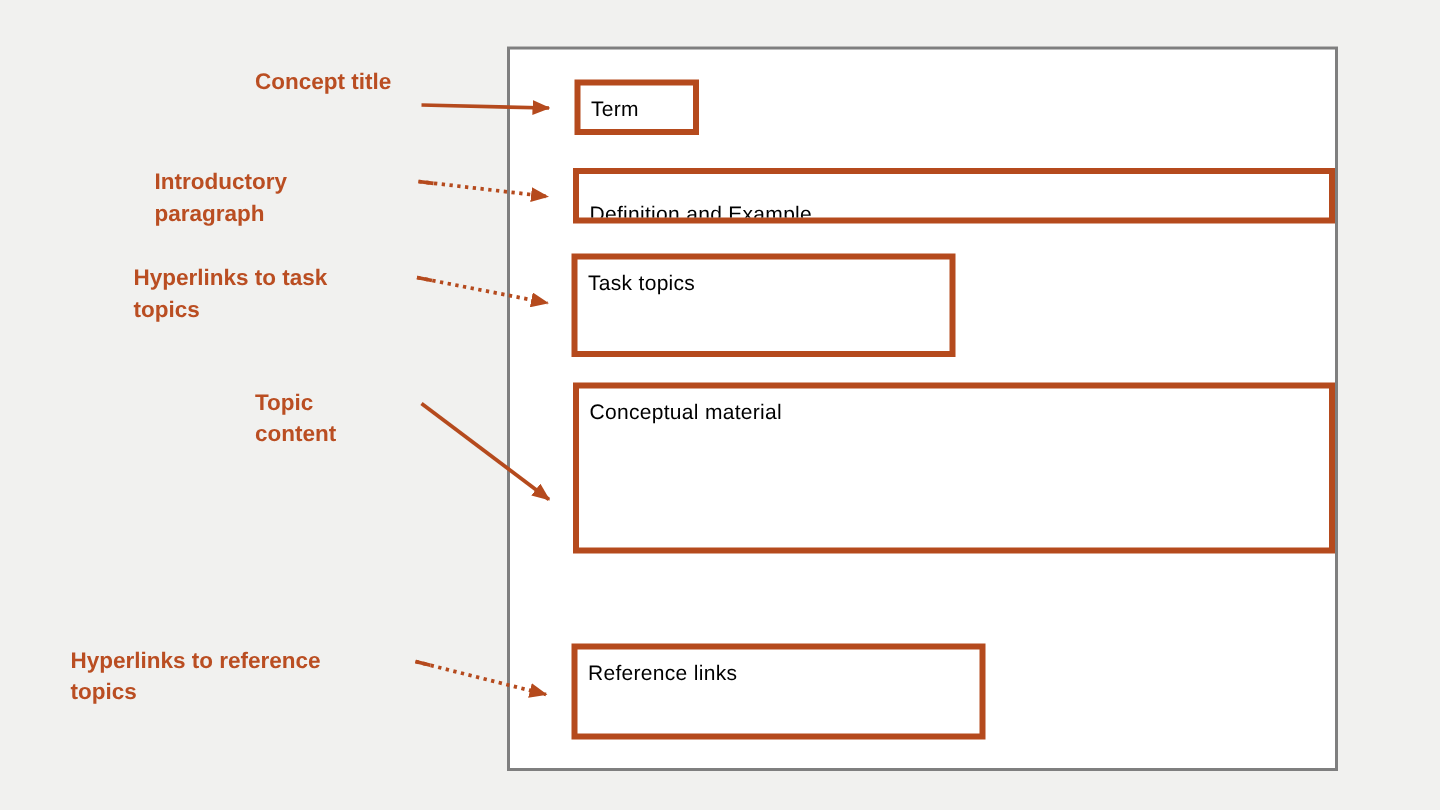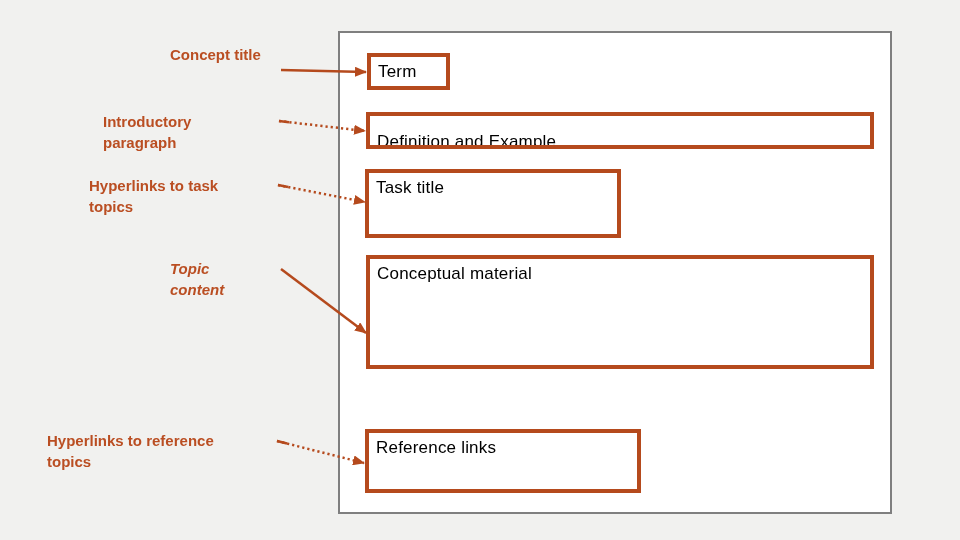--- a/index.html
+++ b/index.html
@@ -25,43 +25,44 @@
     left: 338px; top: 31px; width: 554px; height: 483px;
     background: var(--box-fill);
     border: 2px solid var(--frame-border);
   }
 
   .tbox {
     position: absolute;
     background: var(--box-fill);
     border: 4px solid var(--accent);
     color: var(--box-text);
-    font-size: 17px;
+    font-size: 14px;
     line-height: 22px;
     letter-spacing: 0.2px;
     padding: 4px 6px 2px 7px;
     overflow: hidden;
+    margin-left: 16px;
   }
   .box-term        { left: 367px; top: 53px;  width: 83px;  height: 37px; }
   .box-definition  { left: 366px; top: 112px; width: 508px; height: 37px; padding-top: 15px; }
   .box-task        { left: 365px; top: 169px; width: 256px; height: 69px; }
   .box-conceptual  { left: 366px; top: 255px; width: 508px; height: 114px; }
   .box-reference   { left: 365px; top: 429px; width: 276px; height: 64px; }
 
   .lbl {
     position: absolute;
     color: var(--label-text);
     font-size: 15px;
     font-weight: bold;
     line-height: 21px;
   }
   .lbl-concept    { left: 170px; top: 44px;  white-space: nowrap; }
   .lbl-intro      { left: 103px; top: 111px; width: 110px; }
   .lbl-task       { left: 89px;  top: 175px; width: 152px; }
-  .lbl-topic      { left: 170px; top: 258px; width: 72px; font-style: italic;  }
+  .lbl-topic      { left: 170px; top: 258px; width: 72px;  }
   .lbl-reference  { left: 47px;  top: 430px; width: 196px; }
 
   svg.connectors { position: absolute; inset: 0; pointer-events: none; }
   .connector { stroke: var(--accent); stroke-width: 2.5; fill: none; }
   .connector.dotted { stroke-dasharray: 2.2 3; }
   .ah-fill { fill: var(--accent); }
 </style>
 </head>
 <body>
 
@@ -69,21 +70,21 @@
 
   <div class="page-frame"></div>
 
   <div class="tbox box-term">
     <span>Term</span>
   </div>
   <div class="tbox box-definition">
     <span>Definition and Example</span>
   </div>
   <div class="tbox box-task">
-    <span>Task title</span>
+    <span>Task topics</span>
   </div>
   <div class="tbox box-conceptual">
     <span>Conceptual material</span>
   </div>
   <div class="tbox box-reference">
     <span>Reference links</span>
   </div>
 
   <div class="lbl lbl-concept">Concept title</div>
   <div class="lbl lbl-task">Hyperlinks to task topics</div>

